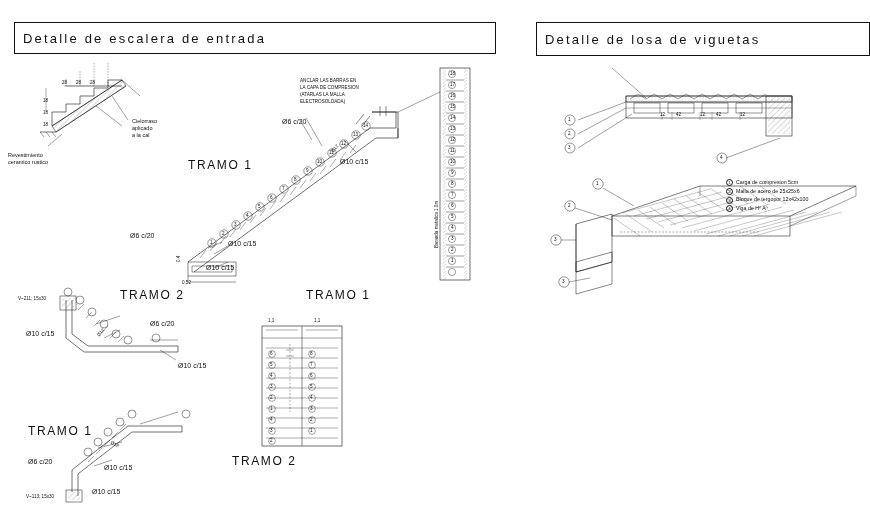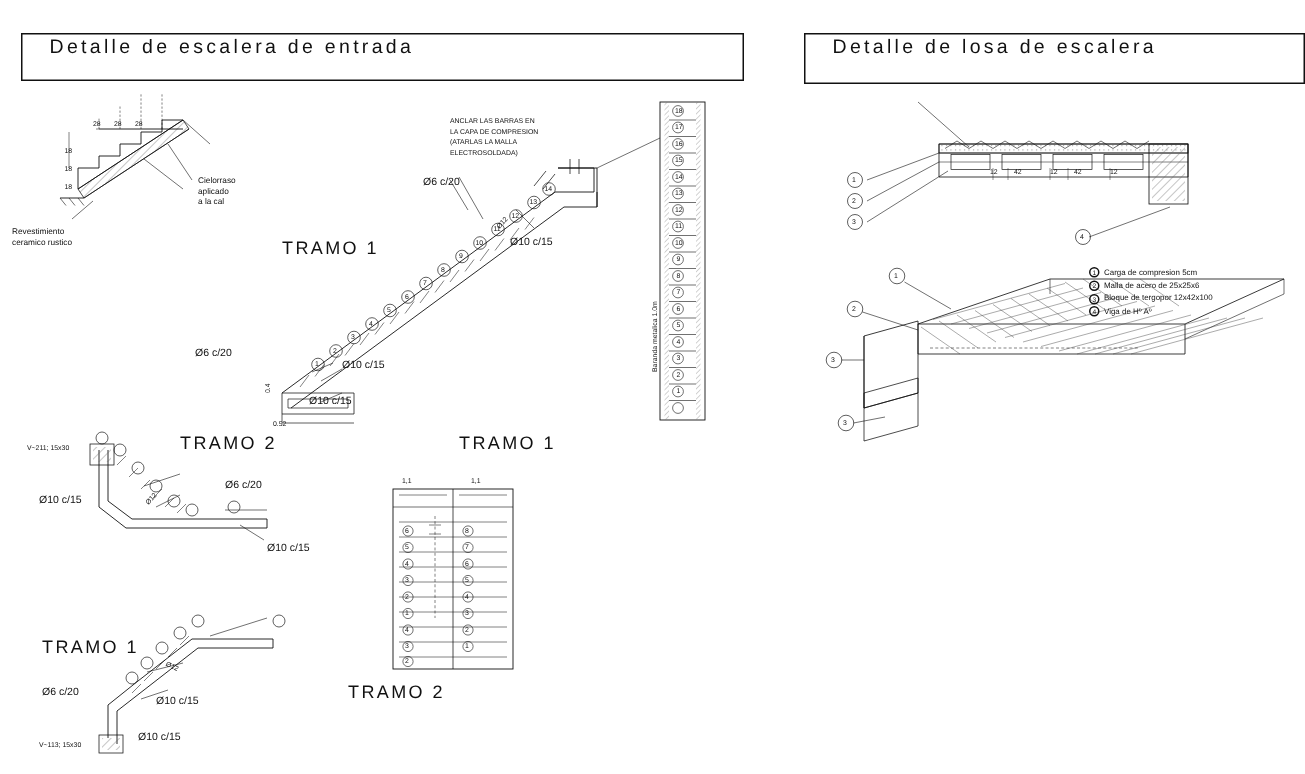--- a/index.html
+++ b/index.html
@@ -19,21 +19,22 @@
     left: 0; top: 0;
     width: 870px; height: 516px;
   }
   svg.cad { position: absolute; left:0; top:0; width:870px; height:516px; }
 
   .title-box {
     position: absolute;
     border: 1px solid #111;
     background: #fff;
     display: flex;
-    padding-left: 18px;
+    align-items: center;
+    padding-left: 8px;
   }
   .title-box span {
     font-size: 13px;
     letter-spacing: 2.2px;
     font-family: "Liberation Sans", sans-serif;
     color: #111;
   }
   #title-stair { left: 14px; top: 22px; width: 482px; height: 32px; }
   #title-slab  { left: 536px; top: 22px; width: 334px; height: 34px; }
 
@@ -77,21 +78,21 @@
 </style>
 </head>
 <body>
 
 <div class="sheet">
 
   <div class="title-box" id="title-stair">
     <span>Detalle  de  escalera  de  entrada</span>
   </div>
   <div class="title-box" id="title-slab">
-    <span>Detalle  de  losa  de  escalera</span>
+    <span>Detalle  de  losa  de  viguetas</span>
   </div>
 
   <svg class="cad" viewBox="0 0 870 516">
     <defs>
       <pattern id="hatch45" width="4" height="4" patternTransform="rotate(45)" patternUnits="userSpaceOnUse">
         <line x1="0" y1="0" x2="0" y2="4" stroke="#666" stroke-width="0.5"></line>
       </pattern>
       <pattern id="hatchdense" width="2.4" height="2.4" patternTransform="rotate(45)" patternUnits="userSpaceOnUse">
         <line x1="0" y1="0" x2="0" y2="2.4" stroke="#777" stroke-width="0.45"></line>
       </pattern>

